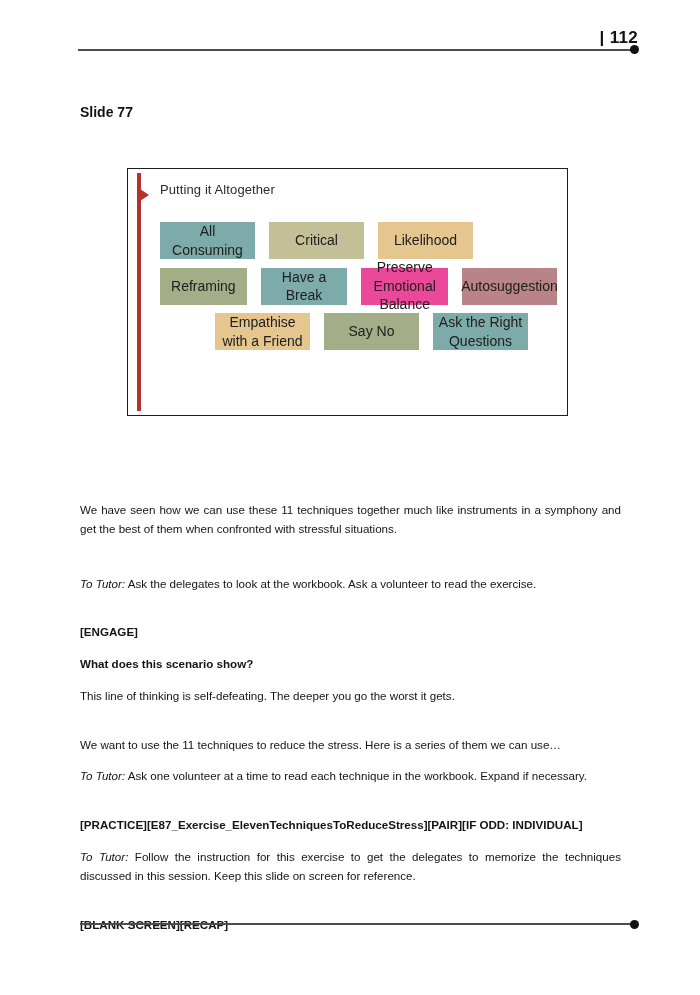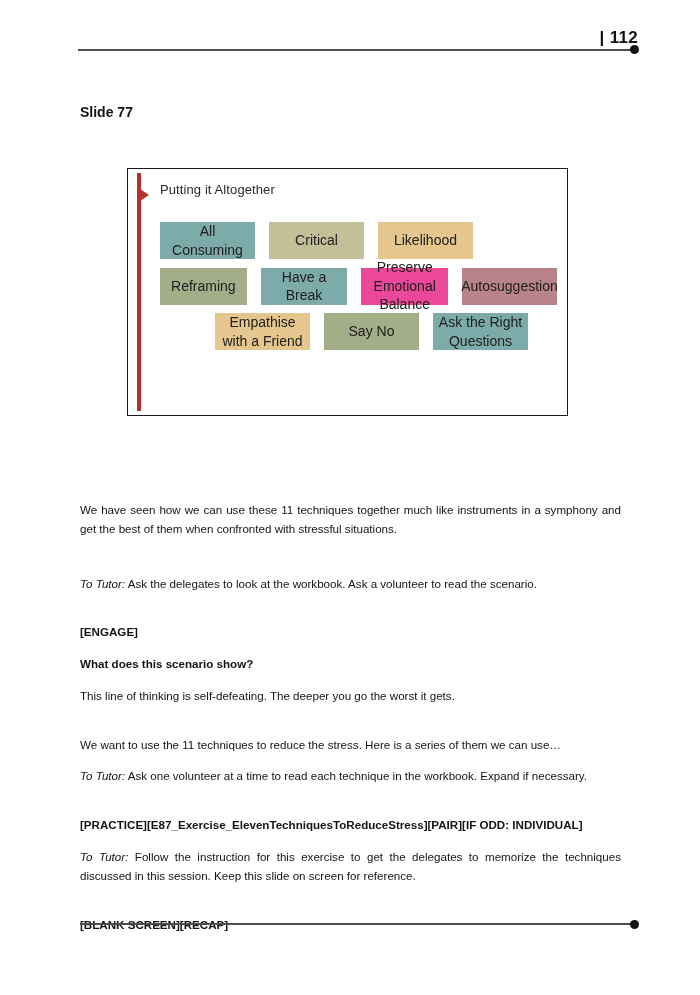--- a/index.html
+++ b/index.html
@@ -226,21 +226,21 @@
   </div>
 </div>
 
 <div class="content">
 
   <p class="para">We have seen how we can use these 11 techniques together much like instruments in a symphony and get the best of them when confronted with stressful situations.</p>
 
   <div class="gap-md"></div>
 
   <div class="gap-sm"></div>
-  <p class="para"><span class="ital">To Tutor:</span><span> Ask the delegates to look at the workbook. Ask a volunteer to read the scenario.</span></p>
+  <p class="para"><span class="ital">To Tutor:</span><span> Ask the delegates to look at the workbook. Ask a volunteer to read the exercise.</span></p>
 
   <div class="gap-lg"></div>
 
   <p class="para bold">[ENGAGE]</p>
   <div class="gap-sm"></div>
   <p class="para bold">What does this scenario show?</p>
   <div class="gap-sm"></div>
   <p class="para">This line of thinking is self-defeating. The deeper you go the worst it gets.</p>
 
   <div class="gap-lg"></div>

